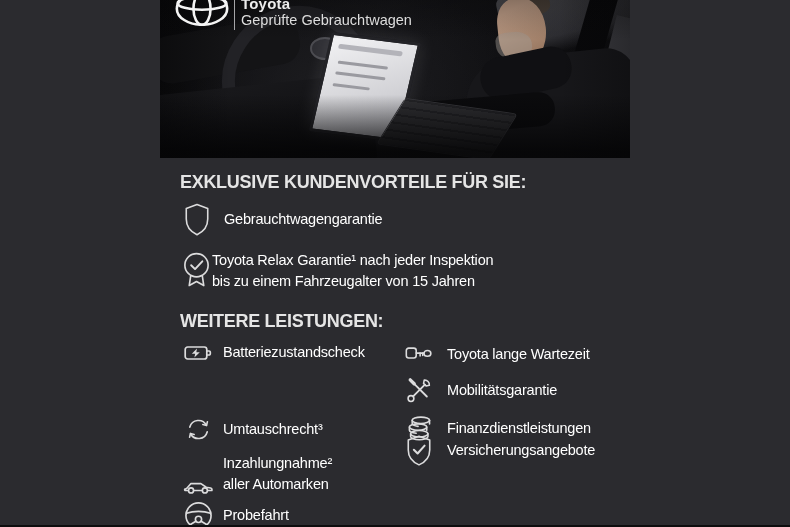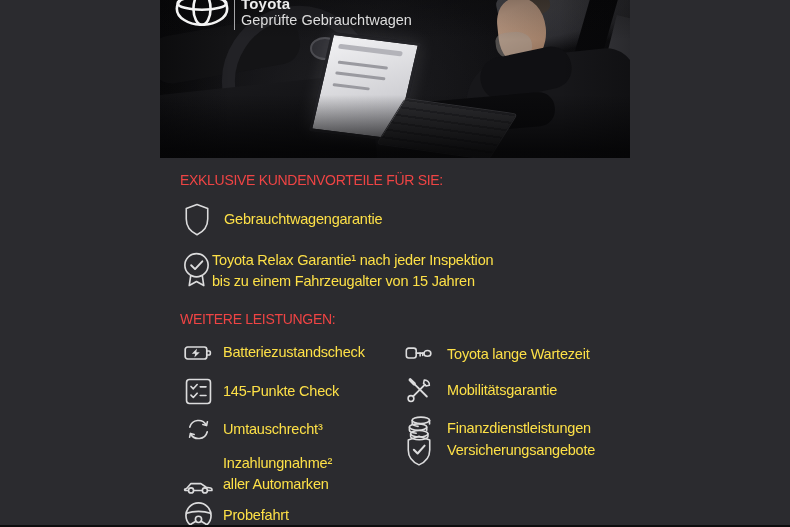--- a/index.html
+++ b/index.html
@@ -39,27 +39,27 @@
   .h-vignette{inset:0;background:
       linear-gradient(180deg,rgba(5,5,6,.3),transparent 25%,transparent 60%,rgba(4,4,5,.85) 96%),
       linear-gradient(90deg,rgba(5,5,6,.5),transparent 15%,transparent 85%,rgba(5,5,6,.35));}
   .h-logo{left:15px;top:-9px;width:54px;z-index:6;}
   .h-divider{left:74px;top:0;width:1px;height:30px;background:#a5a5a8;z-index:6;}
   .h-brandtext{left:81px;top:-4px;z-index:6;color:#ececec;}
   .bt1{position:static;display:block;font-size:15px;font-weight:700;line-height:16px;letter-spacing:.2px;}
   .bt2{position:static;display:block;font-size:14.5px;font-weight:400;line-height:16px;color:#dddddd;}
 
   
-  .heading{position:absolute;left:180px;font-size:14px;font-weight:400;letter-spacing:-.3px;color:#ef4444;}
+  .heading{position:absolute;left:180px;font-size:18px;font-weight:700;letter-spacing:-.3px;color:#e5e5e5;}
   #benefits-heading{top:172px;}
   #services-heading{top:311px;}
 
   .row{position:absolute;display:flex;align-items:center;}
   .row .ic{flex:0 0 auto;display:flex;align-items:center;justify-content:center;}
-  .lbl{font-size:14.5px;letter-spacing:-.2px;color:#fde047;white-space:pre-line;line-height:21px;}
+  .lbl{font-size:14.5px;letter-spacing:-.2px;color:#ffffff;white-space:pre-line;line-height:21px;}
 
   .b1{left:182px;top:202px;gap:13px;}  .b1 .ic{width:29px;}
   .b2{left:180px;top:250px;}  .b2 .ic{width:32px;}
 
   .sl{left:182px;} .sl .ic{width:32px;margin-right:9px;}
   .sr{left:403px;} .sr .ic{width:31px;margin-right:13px;}
   .sl1{top:342px;} .sl2{top:378px;} .sl3{top:416px;} .sl4{top:453px;align-items:flex-end;} .sl5{top:501px;}
   .sr1{top:344px;} .sr2{top:376px;} .sr3{top:415px;} .sr4{top:434px;}
 
   svg.ico{stroke:#dcdcdd;fill:none;stroke-width:1.7;stroke-linecap:round;stroke-linejoin:round;}
@@ -137,32 +137,20 @@
     <span class="ic">
       <svg class="ico" width="28" height="18" viewBox="0 0 28 18">
         <rect x="1.2" y="3" width="21.6" height="12" rx="2.5"></rect>
         <path d="M23.5 7 h1.6 a1.2 1.2 0 0 1 1.2 1.2 v1.6 a1.2 1.2 0 0 1 -1.2 1.2 h-1.6"></path>
         <path d="M13 4.6 L7.8 9.8 H11.2 L10.4 13.4 L15.8 8.2 H12.3 Z" fill="#dcdcdd" stroke="none"></path>
       </svg>
     </span>
     <span class="lbl">Batteriezustandscheck</span>
   </div>
 
-  <div class="row sl sl2">
-    <span class="ic">
-      <svg class="ico" width="27" height="27" viewBox="0 0 28 28">
-        <rect x="1.6" y="1.6" width="24.8" height="24.8" rx="3"></rect>
-        <polyline points="6.2 8.8 8.6 11.2 12.6 6.8"></polyline>
-        <line x1="15.8" y1="9.2" x2="21.8" y2="9.2"></line>
-        <polyline points="6.2 17.8 8.6 20.2 12.6 15.8"></polyline>
-        <line x1="15.8" y1="18.2" x2="21.8" y2="18.2"></line>
-      </svg>
-    </span>
-    <span class="lbl">145-Punkte Check</span>
-  </div>
 
   <div class="row sl sl3">
     <span class="ic">
       <svg class="ico" width="27" height="27" viewBox="0 0 28 28">
         <path d="M5 11.5 A9.3 9.3 0 0 1 22.2 9.6"></path>
         <polyline points="18.5 8.9 22.3 9.9 23.2 6.1"></polyline>
         <path d="M23 16.5 A9.3 9.3 0 0 1 5.8 18.4"></path>
         <polyline points="9.5 19.1 5.7 18.1 4.8 21.9"></polyline>
       </svg>
     </span>

